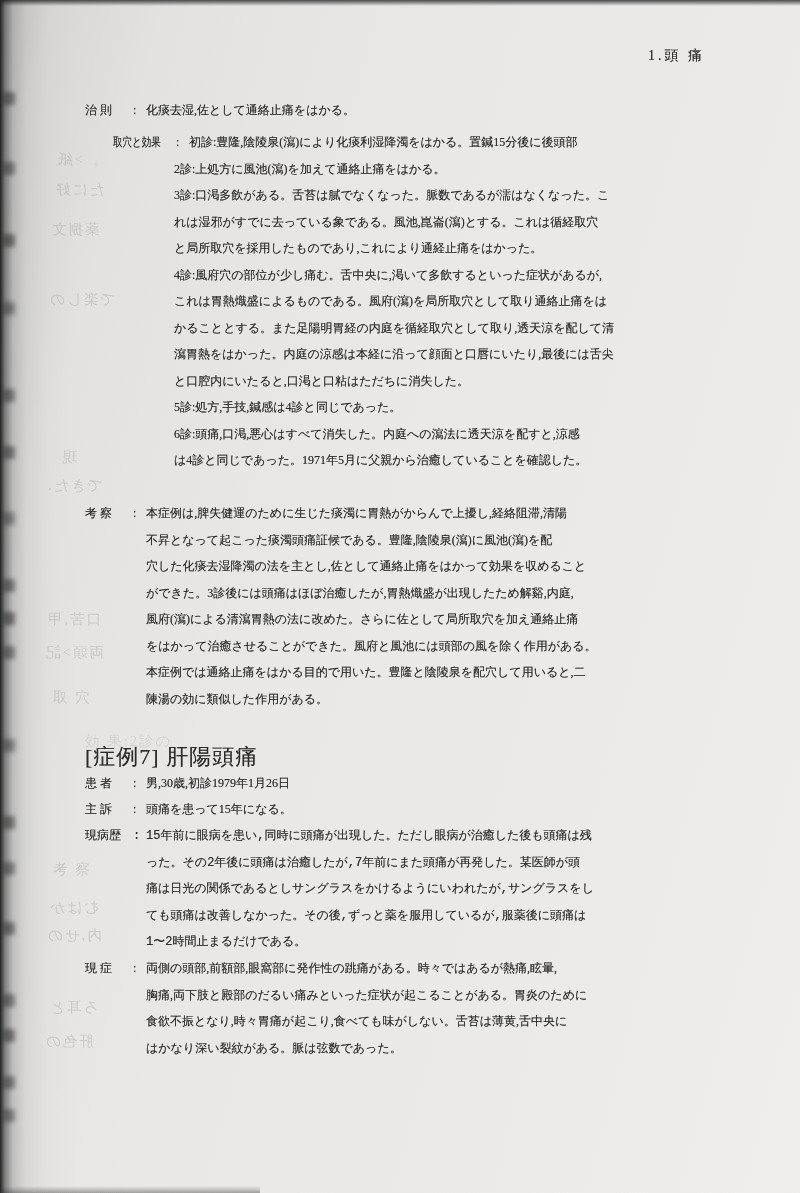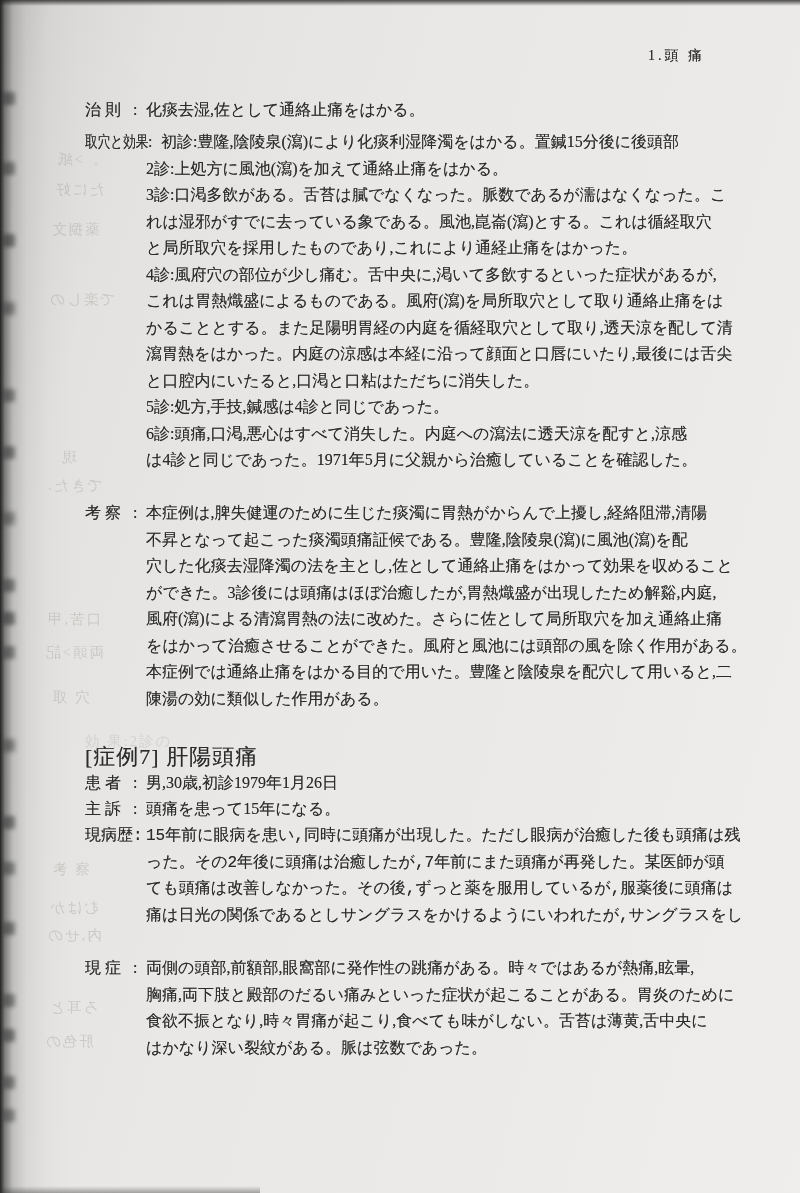--- a/index.html
+++ b/index.html
@@ -57,33 +57,33 @@
   #ghost-layer .ghost:nth-child(12){left:48px;top:898px;transform:scaleX(-1);}
   #ghost-layer .ghost:nth-child(13){left:46px;top:926px;transform:scaleX(-1);}
   #ghost-layer .ghost:nth-child(14){left:48px;top:998px;transform:scaleX(-1);}
   #ghost-layer .ghost:nth-child(15){left:44px;top:1032px;transform:scaleX(-1);}
 
   
   .ink { text-shadow:0 0 .5px rgba(43,43,43,.55); }
   .page-header { position:absolute; left:648px; top:38px; font-size:14px; letter-spacing:3px;margin-top:9px; }
   .page-number { position:absolute; left:704px; top:1190px; font-size:16px; letter-spacing:1px; }
 
-  .block { position:absolute; left:85px; right:55px; padding-left:61px; font-size:16px; }
+  .block { position:absolute; left:85px; right:55px; padding-left:61px; font-size:12px; }
   .label-cell { position:absolute; left:0; top:0; display:flex; height:26.5px; line-height:26.5px; white-space:nowrap; }
   .lbl { display:inline-block; width:48px; white-space:nowrap; }
   .colon { display:inline-block; width:13px; }
   .tline { height:26.5px; line-height:26.5px; white-space:nowrap; }
 
   
   .b-long .lbl { width:80px; transform:scaleX(.79); transform-origin:left center; margin-right:-17px; }
   .b-long .content .tline:first-child { text-indent:15px; }
 
   .case-heading { position:absolute; left:85px; top:742px; font-size:22px; letter-spacing:1px; }
 
-  .b0{top:97px;} .b1{top:129px;} .b2{top:500px;}
+  .b0{top:97px;} .b1{top:129px;margin-left:28px;} .b2{top:500px;}
   .b3{top:770px;} .b4{top:796px;} .b5{top:823px;font-family:Liberation Mono, monospace;} .b6{top:955px;}
 </style>
 </head>
 <body>
 
 <div class="page">
 
   <div id="ghost-layer">
       <span class="ghost">。&gt;紙</span>
       <span class="ghost">たに好</span>
@@ -176,22 +176,23 @@
   </div>
 
   <div class="block b5 ink">
     <div class="label-cell">
       <span class="lbl">現病歴</span>
         <span class="colon">:</span>
     </div>
     <div class="content">
         <div class="tline">15年前に眼病を患い,同時に頭痛が出現した。ただし眼病が治癒した後も頭痛は残</div>
         <div class="tline">った。その2年後に頭痛は治癒したが,7年前にまた頭痛が再発した。某医師が頭</div>
+        <div class="tline">痛は日光の関係であるとしサングラスをかけるようにいわれたが,サングラスをし</div>
         <div class="tline">ても頭痛は改善しなかった。その後,ずっと薬を服用しているが,服薬後に頭痛は</div>
-        <div class="tline">痛は日光の関係であるとしサングラスをかけるようにいわれたが,サングラスをし</div>
+        <div class="tline">1〜2時間止まるだけである。</div>
       </div>
   </div>
 
   <div class="block b6 ink">
     <div class="label-cell">
       <span class="lbl">現 症</span>
         <span class="colon">:</span>
     </div>
     <div class="content">
         <div class="tline">両側の頭部,前額部,眼窩部に発作性の跳痛がある。時々ではあるが熱痛,眩暈,</div>

